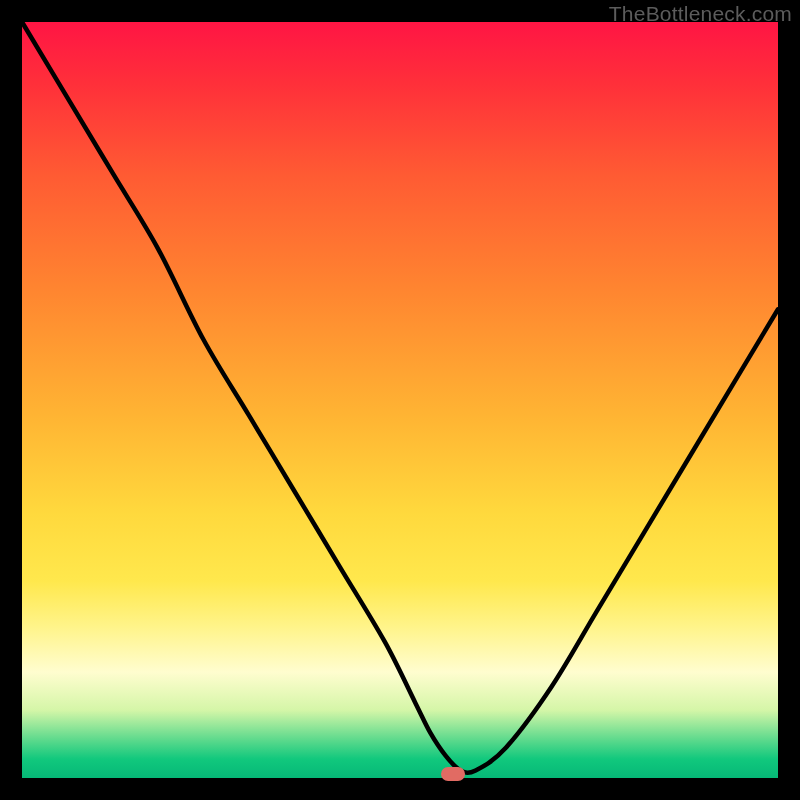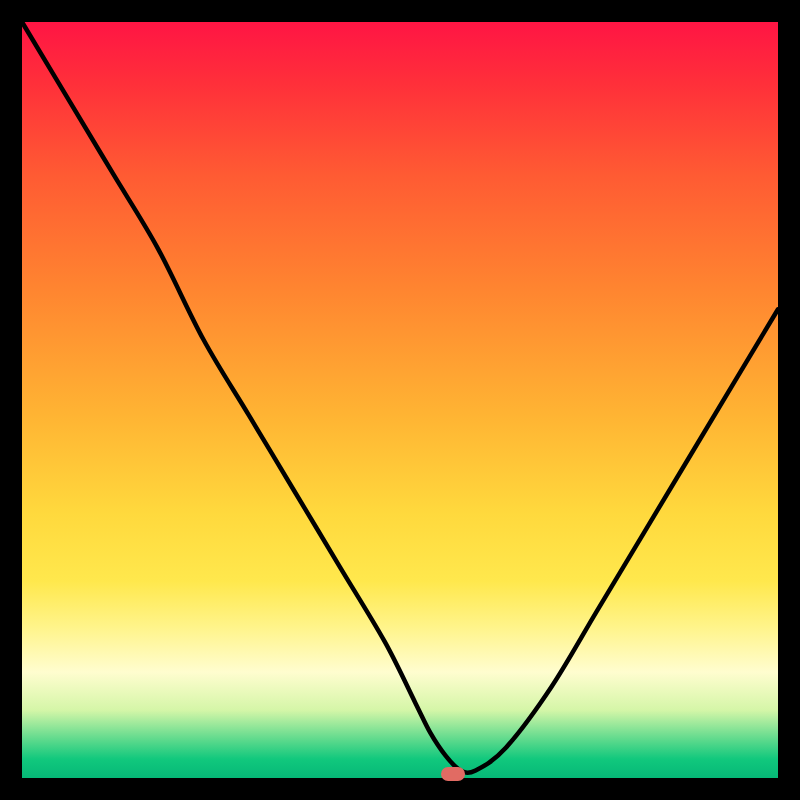--- a/index.html
+++ b/index.html
@@ -66,20 +66,21 @@
     border-radius: 7px;
     background: #e16b63;
     z-index: 5;
   }
 </style>
 </head>
 <body>
 
 <div class="frame">
 
+  <div class="watermark">TheBottleneck.com</div>
 
   <div class="plot-area">
 
     <svg class="curve" viewBox="0 0 756 756" preserveAspectRatio="none">
       <path id="curve-path" fill="none" stroke="#000000" stroke-width="4.5" stroke-linejoin="round" stroke-linecap="round" d="M 0 0 C 7.56 12.600000000000003, 30.240000000000002 50.400000000000034, 45.36 75.60000000000002 C 60.48 100.80000000000001, 75.6 125.99999999999993, 90.72 151.19999999999993 C 105.84 176.39999999999995, 120.95999999999998 199.08000000000004, 136.07999999999998 226.80000000000007 C 151.2 254.5200000000001, 166.32 289.80000000000007, 181.44 317.52000000000004 C 196.56 345.24, 211.67999999999998 367.92, 226.79999999999998 393.12 C 241.92 418.32, 257.03999999999996 443.52, 272.15999999999997 468.71999999999997 C 287.28 493.91999999999996, 302.4 519.1199999999999, 317.52 544.3199999999999 C 332.64 569.52, 350.28 597.24, 362.88 619.9200000000001 C 375.48 642.6000000000001, 385.56 665.28, 393.12 680.4 C 400.68 695.52, 403.2 701.8199999999999, 408.24 710.64 C 413.28000000000003 719.46, 418.32000000000005 727.02, 423.36 733.32 C 428.4 739.6200000000001, 433.43999999999994 745.9200000000001, 438.47999999999996 748.44 C 443.52 750.96, 446.03999999999996 752.22, 453.59999999999997 748.44 C 461.15999999999997 744.6600000000001, 471.24 739.62, 483.84000000000003 725.76 C 496.44000000000005 711.9, 514.0799999999999 687.9599999999999, 529.1999999999999 665.28 C 544.3199999999999 642.6, 559.44 614.8800000000001, 574.5600000000001 589.6800000000001 C 589.6800000000001 564.48, 604.8 539.28, 619.92 514.0799999999999 C 635.04 488.87999999999994, 650.16 463.68, 665.28 438.48 C 680.4 413.28000000000003, 695.52 388.08, 710.64 362.88 C 725.76 337.68, 748.44 299.88, 756 287.28000000000003"></path>
     </svg>
 
     <div class="marker" id="min-marker" style="left: 418.92px; top: 745.22px; background: rgb(225, 107, 99);"></div>
   </div>
 </div>

